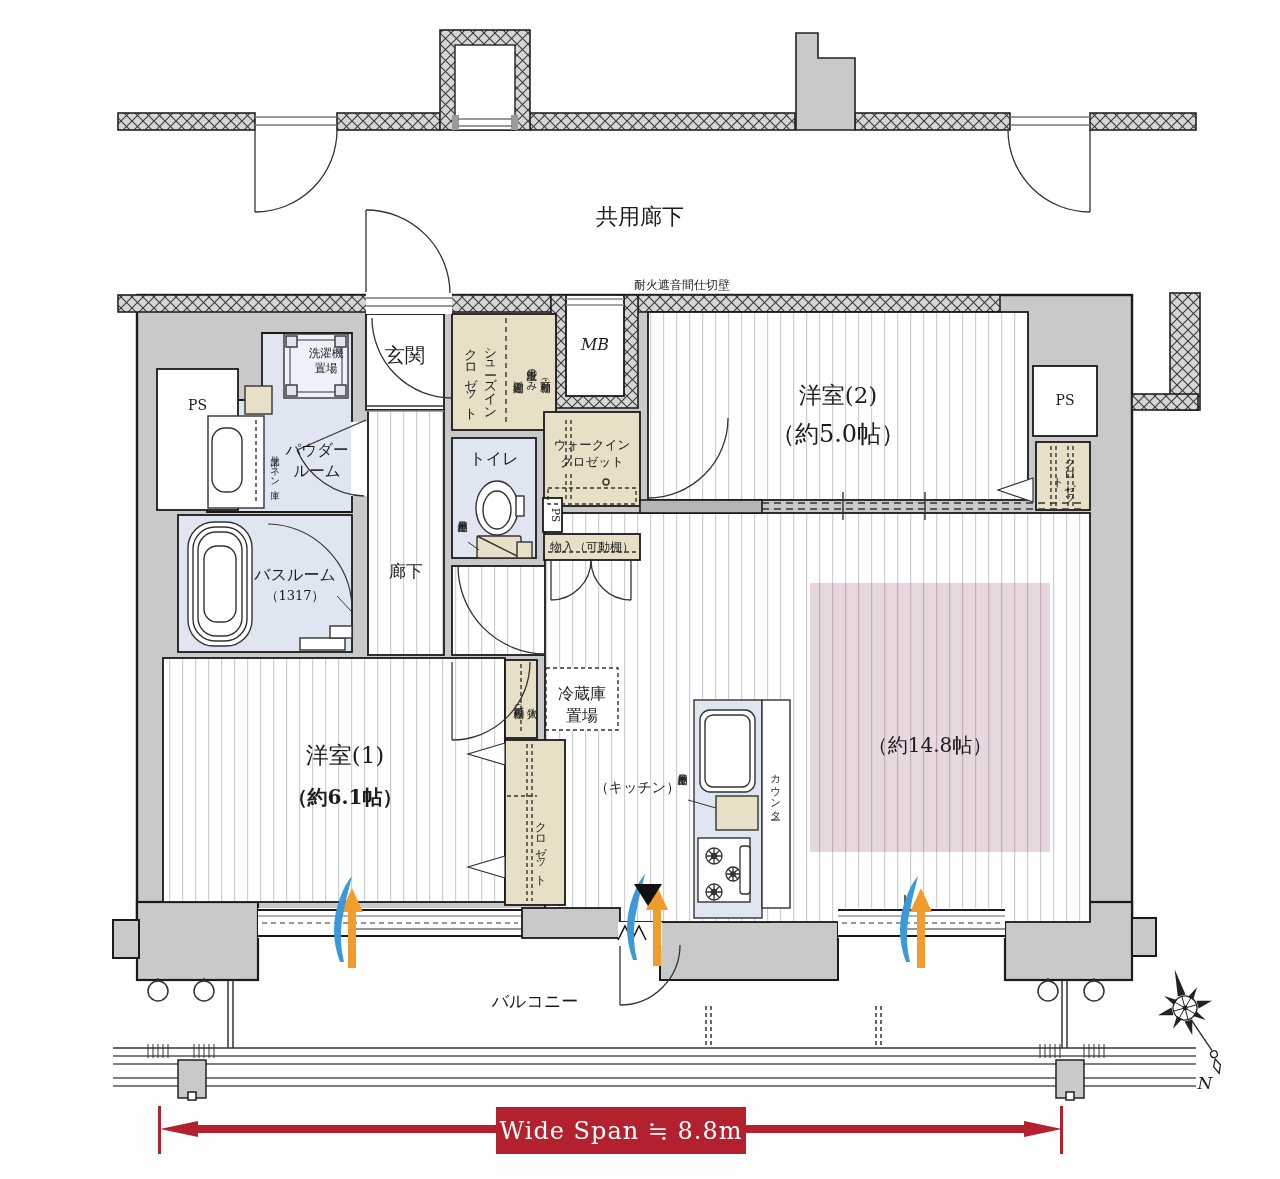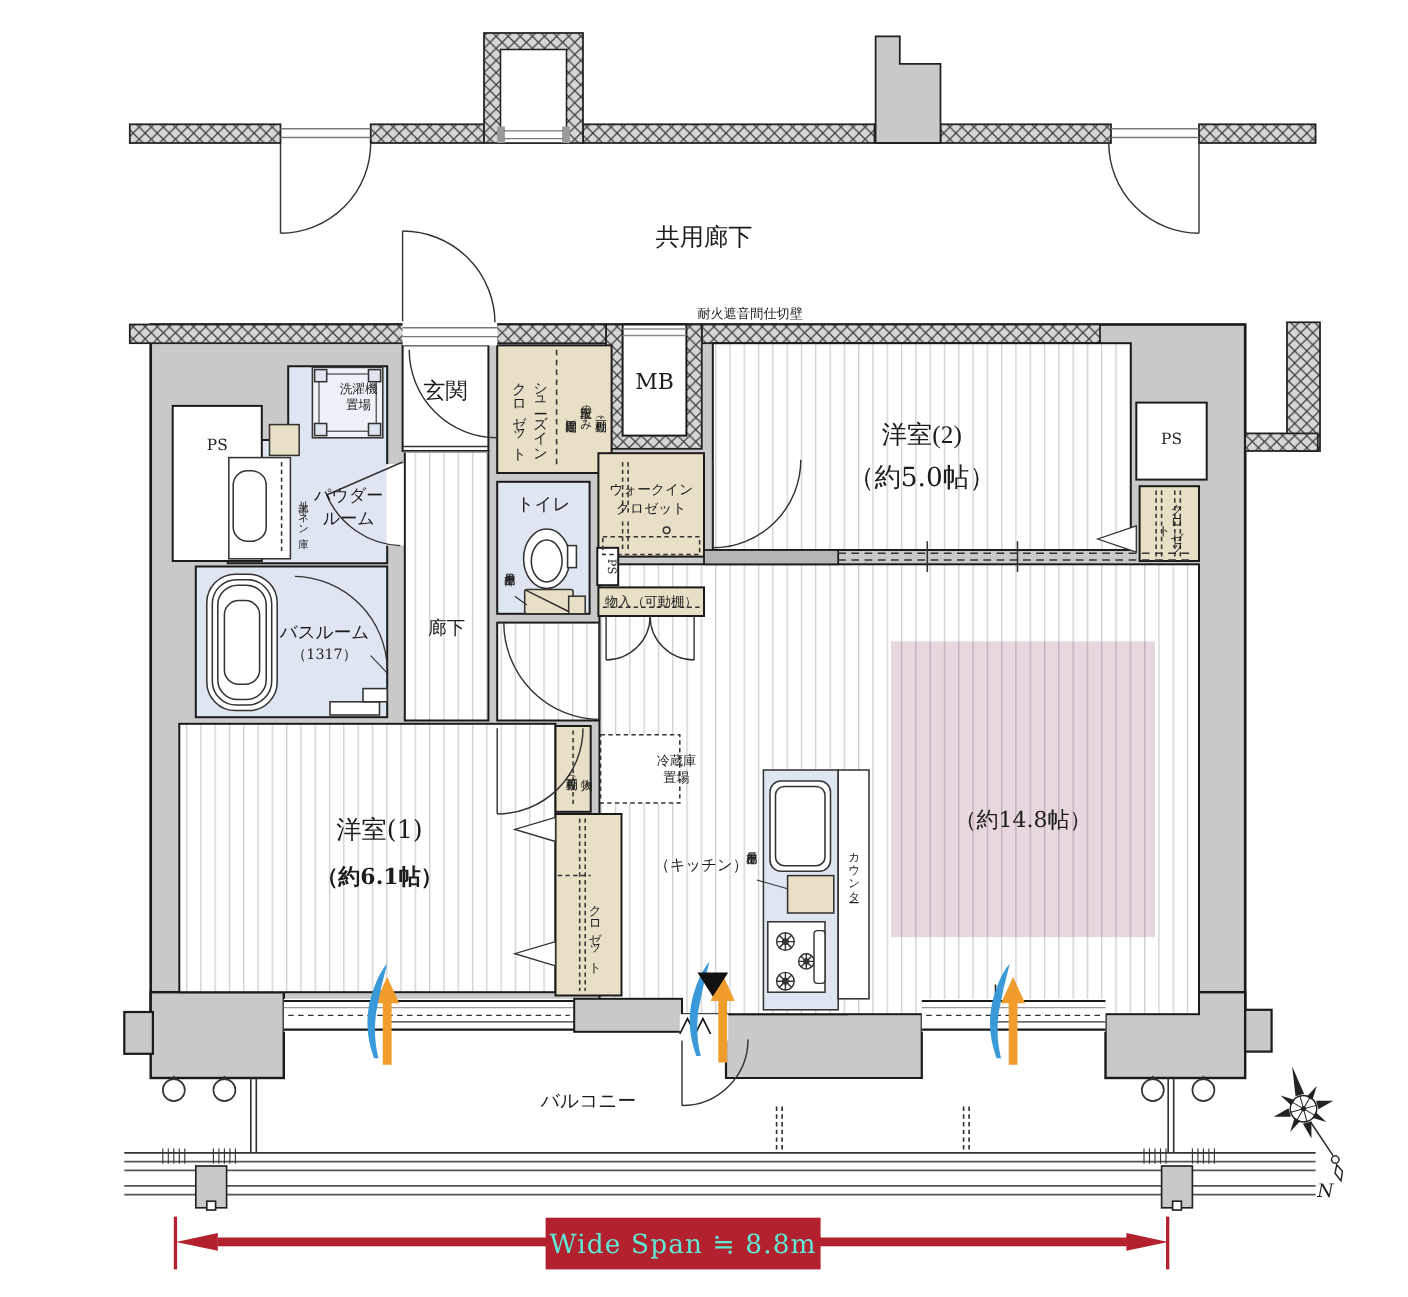--- a/index.html
+++ b/index.html
@@ -2,21 +2,21 @@
 <html><head>
 <meta charset="utf-8">
 <style>
   html,body{margin:0;padding:0;background:#fff;}
   .stage{position:relative;width:1280px;height:1179px;background:#fff;overflow:hidden;
          font-family:"DejaVu Serif","Liberation Serif",serif;color:#1c1c1c;}
   .stage svg{position:absolute;left:0;top:0;}
   .lbl{position:absolute;white-space:pre-line;text-align:center;line-height:1.35;color:#1c1c1c;}
   .v{writing-mode:vertical-rl;text-align:center;}
   .banner{position:absolute;display:flex;align-items:center;justify-content:center;
-          background:#b3202e;color:#5eead4;letter-spacing:1px;}
+          background:#b3202e;color:#ffffff;letter-spacing:1px;}
   .italic{font-style:italic;}
 </style>
 </head>
 <body>
 
 <div class="stage">
 
 <svg width="1280" height="1179" viewBox="0 0 1280 1179">
   <defs>
     <pattern id="hatch" width="11" height="11" patternUnits="userSpaceOnUse">
@@ -351,28 +351,28 @@
     <path d="M-12,0 H12 M0,-12 V12 M-8.5,-8.5 L8.5,8.5 M8.5,-8.5 L-8.5,8.5" stroke-width="0.9"></path>
     <circle r="2.4" fill="#222" stroke="none"></circle>
     <path d="M3,13 L15,48"></path>
     <circle cx="16" cy="52" r="3.4"></circle>
     <path d="M16,57 L19.5,64 L16,72 L12.5,64 Z"></path>
   </g>
 </svg>
 
 <div class="lbl" style="left:565px;top:202px;width:150px;font-size:22px;">共用廊下</div>
 <div class="lbl" style="left:622px;top:277px;width:120px;font-size:12px;">耐火遮音間仕切壁</div>
-<div class="lbl" style="left:566px;top:334px;width:58px;font-size:20px;">MB</div>
+<div class="lbl" style="left:566px;top:334px;width:58px;font-size:16px;font-style:italic;">MB</div>
 <div class="lbl" style="left:366px;top:342px;width:78px;font-size:20px;">玄関</div>
 <div class="lbl v" style="left:456px;top:324px;width:44px;height:104px;font-size:13px;line-height:1.5;">シューズイン
 クロゼット</div>
 <div class="lbl v" style="left:502px;top:318px;width:50px;height:112px;font-size:10.5px;line-height:1.3;">（可動棚・
 最上段のみ
 固定棚）</div>
-<div class="lbl" style="left:738px;top:380px;width:200px;font-size:23px;font-family:Liberation Serif, serif;">洋室(2)</div>
+<div class="lbl" style="left:738px;top:380px;width:200px;font-size:23px;">洋室(2)</div>
 <div class="lbl" style="left:738px;top:418px;width:200px;font-size:24px;">（約5.0帖）</div>
 <div class="lbl" style="left:1033px;top:391px;width:64px;font-size:14px;">PS</div>
 <div class="lbl v" style="left:1049px;top:444px;width:26px;height:64px;font-size:11.5px;line-height:1;">クロゼット</div>
 <div class="lbl" style="left:544px;top:437px;width:96px;font-size:12.5px;">ウォークイン
 クロゼット</div>
 <div class="lbl v" style="left:544px;top:500px;width:17px;height:30px;font-size:10.5px;line-height:1;">PS</div>
 <div class="lbl" style="left:540px;top:539px;width:104px;font-size:12px;">物入（可動棚）</div>
 <div class="lbl" style="left:452px;top:448px;width:84px;font-size:16px;">トイレ</div>
 <div class="lbl v" style="left:452px;top:478px;width:15px;height:72px;font-size:10px;line-height:1;">上部吊戸棚</div>
 <div class="lbl" style="left:157px;top:396px;width:81px;font-size:14px;">PS</div>
@@ -382,21 +382,21 @@
 <div class="lbl" style="left:272px;top:440px;width:90px;font-size:15.5px;">パウダー
 ルーム</div>
 <div class="lbl" style="left:225px;top:564px;width:140px;font-size:16px;">バスルーム</div>
 <div class="lbl" style="left:225px;top:587px;width:140px;font-size:13px;">（1317）</div>
 <div class="lbl" style="left:368px;top:560px;width:76px;font-size:17px;">廊下</div>
 <div class="lbl" style="left:250px;top:740px;width:190px;font-size:23px;">洋室(1)</div>
 <div class="lbl" style="left:250px;top:784px;width:190px;font-size:20px;font-weight:bold;">（約6.1帖）</div>
 <div class="lbl v" style="left:503px;top:664px;width:36px;height:72px;font-size:10.5px;line-height:1.3;">物入
 （可動棚）</div>
 <div class="lbl v" style="left:524px;top:812px;width:22px;height:70px;font-size:11.5px;line-height:1;">クロゼット</div>
-<div class="lbl" style="left:546px;top:683px;width:72px;font-size:12px;line-height:1.35;padding-left:33px;">冷蔵庫
+<div class="lbl" style="left:546px;top:683px;width:72px;font-size:16px;line-height:1.35;">冷蔵庫
 置場</div>
 <div class="lbl" style="left:585px;top:778px;width:105px;font-size:14px;">（キッチン）</div>
 <div class="lbl v" style="left:672px;top:728px;width:15px;height:78px;font-size:10px;line-height:1;">上部吊戸棚</div>
 <div class="lbl v" style="left:765px;top:750px;width:16px;height:82px;font-size:10.5px;line-height:1;">カウンター</div>
 <div class="lbl" style="left:820px;top:732px;width:220px;font-size:20px;">（約14.8帖）</div>
 <div class="lbl" style="left:480px;top:990px;width:110px;font-size:17px;">バルコニー</div>
 <div class="banner" style="left:496px;top:1107px;width:250px;height:47px;font-size:24px;">
   <span>Wide Span ≒ 8.8m</span>
 </div>
 <div class="lbl italic" style="left:1190px;top:1072px;width:30px;font-size:17px;">N</div>

